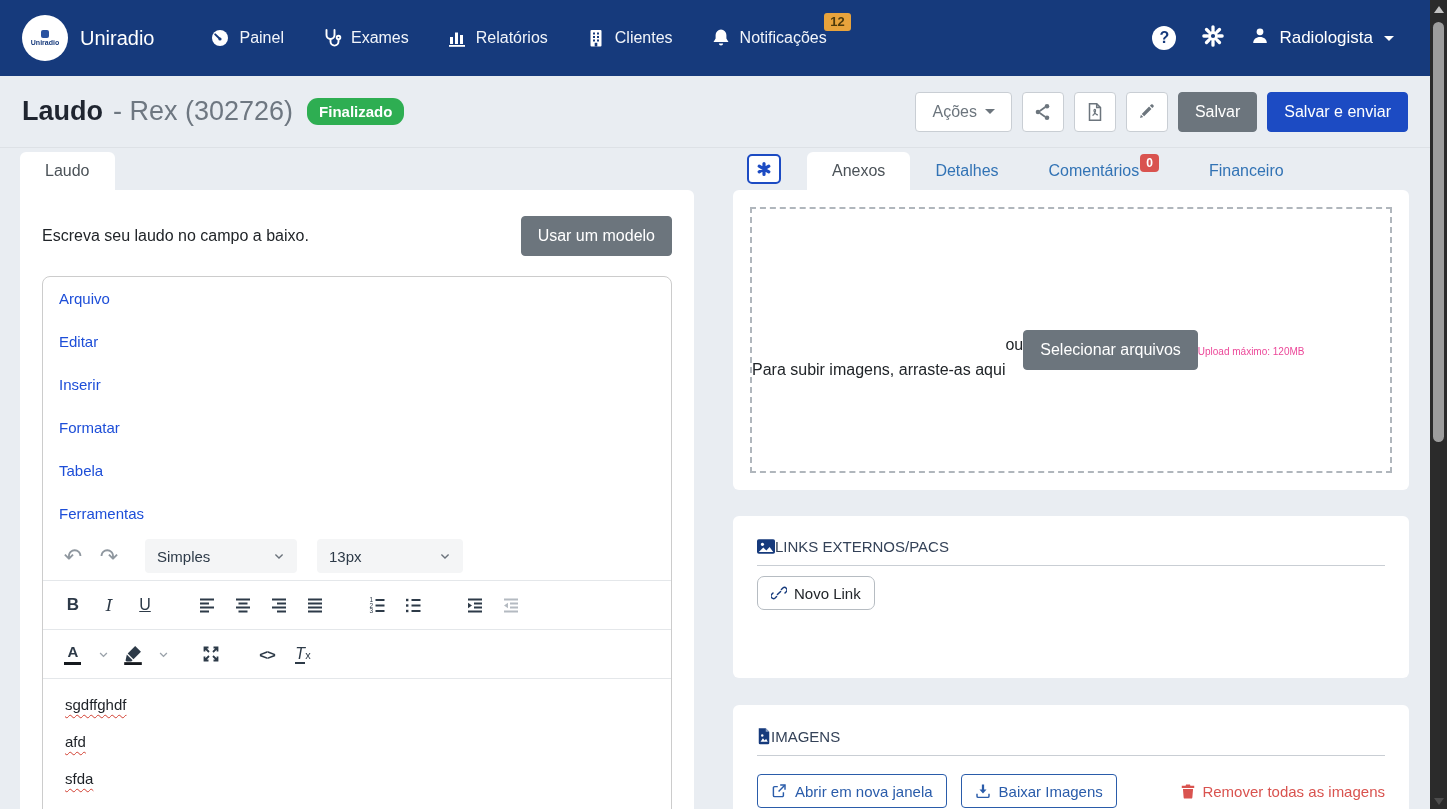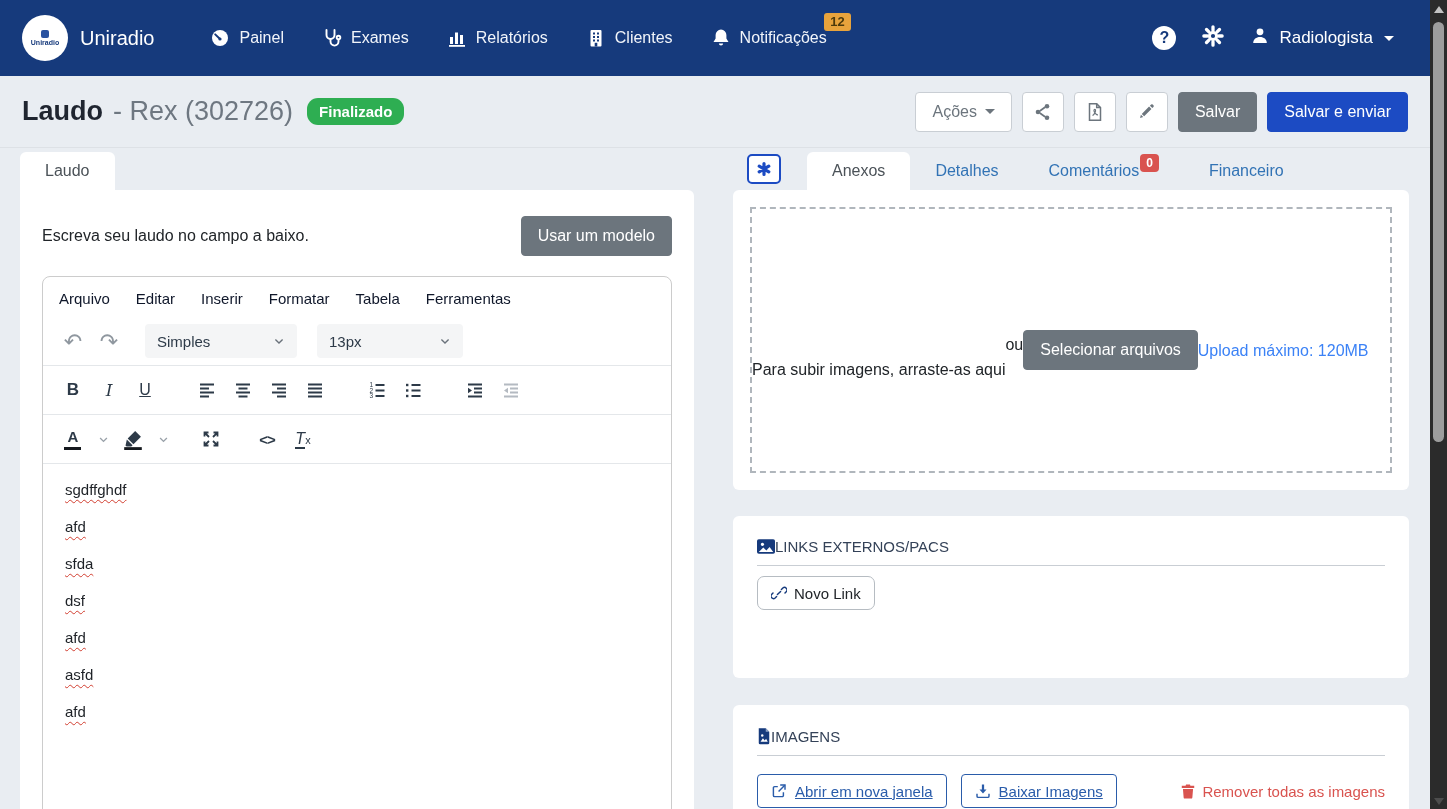--- a/index.html
+++ b/index.html
@@ -56,21 +56,21 @@
   .viewer-btn { width:34px; height:30px; border:2.5px solid #1c4bc3; border-radius:5px; background:#fff; display:flex; align-items:center; justify-content:center; margin:0 26px 6px 14px; cursor:pointer; }
 
   .card { background:#fff; border-radius:6px; }
   .left-card { width:674px; height:662px; border-radius:0 6px 6px 6px; padding:22px 22px 0 22px; }
 
   .instruction-row { display:flex; align-items:center; justify-content:space-between; margin-top:4px; }
   .instruction-text { font-size:16px; color:#212529; }
 
   
   .editor { margin-top:20px; border:1px solid #ccc; border-radius:8px; height:620px; background:#fff; overflow:hidden; }
-  .menubar { display:flex; gap:26px; padding:13px 16px 10px 16px; font-size:15px; color:#0f172a; }
+  .menubar { display:flex; gap:26px; padding:13px 16px 10px 16px; font-size:15px; color:#1d4ed8;flex-direction:column; }
   .menubar span { cursor:pointer; }
   .tb-row { display:flex; align-items:center; padding:6px 12px; }
   .tb-row.b-top { border-top:1px solid #e4e7ea; }
   .tb-btn { min-width:36px; height:36px; display:flex; align-items:center; justify-content:center; color:#2d3a48; cursor:pointer; border-radius:3px; }
   .tb-btn.disabled { color:#b4bac1; }
   .tb-group { display:flex; align-items:center; margin-right:26px; }
   .tb-select { background:#f4f5f6; border-radius:4px; height:34px; display:flex; align-items:center; justify-content:space-between; padding:0 10px 0 12px; font-size:15px; color:#2d3a48; cursor:pointer; }
   .tb-select.w1 { width:152px; margin-left:18px; }
   .tb-select.w2 { width:146px; margin-left:20px; }
   .glyph-b { font-weight:bold; font-size:17px; }
@@ -88,30 +88,30 @@
   .editor-content { padding:17px 22px; border-top:1px solid #e4e7ea; }
   .editor-content p { font-size:15px; color:#1d2126; margin:0 0 20px 0; line-height:17px; width:max-content;
     text-decoration-line:underline; text-decoration-style:wavy; text-decoration-color:#d23f31; text-decoration-thickness:1px; text-underline-offset:4px; }
 
   
   .drop-card { height:300px; padding:17px; }
   .dropzone { height:100%; border:2px dashed #b0b6bc; display:flex; align-items:center; }
   .dz-line1 { margin-top:60px; font-size:16px; color:#212529; }
   .dz-line2 { margin-top:10px; font-size:16px; color:#212529; }
   .dz-btn { margin-top:20px; height:40px; }
-  .dz-hint { margin-top:22px; font-size:16px; color:#3b82f6; }
+  .dz-hint { margin-top:22px; font-size:10px; color:#ec4899; }
 
   .links-card { margin-top:26px; height:162px; padding:22px 24px; }
   .section-title { display:flex; align-items:center; font-size:15px; color:#344258; padding-bottom:10px; border-bottom:1px solid #c9ced4; }
   .add-link-label { margin-top:18px; font-size:16px; color:#6c757d; }
   .new-link-btn { margin-top:10px; background:#fff; border:1px solid #b6bcc2; border-radius:7px; height:34px; padding:0 13px; font-size:15px; color:#212529; display:inline-flex; align-items:center; gap:7px; cursor:pointer; }
 
   .images-card { margin-top:27px; height:130px; padding:22px 24px; }
   .img-actions { display:flex; align-items:center; margin-top:18px; gap:14px; }
-  .btn-outline-blue { background:#fff; border:1px solid #2a5caa; color:#2a5caa; border-radius:4px; height:34px; padding:0 13px; font-size:15px; display:inline-flex; align-items:center; gap:8px; cursor:pointer;text-decoration:underline; }
+  .btn-outline-blue { background:#fff; border:1px solid #2a5caa; color:#2a5caa; border-radius:4px; height:34px; padding:0 13px; font-size:15px; display:inline-flex; align-items:center; gap:8px; cursor:pointer; }
   .remove-link { margin-left:auto; color:#d9534f; font-size:15px; display:inline-flex; align-items:center; gap:7px; cursor:pointer; }
 </style>
 </head>
 <body>
 
 <div class="app">
 
   <div class="navbar">
     <div class="brand">
       <div class="brand-logo">

